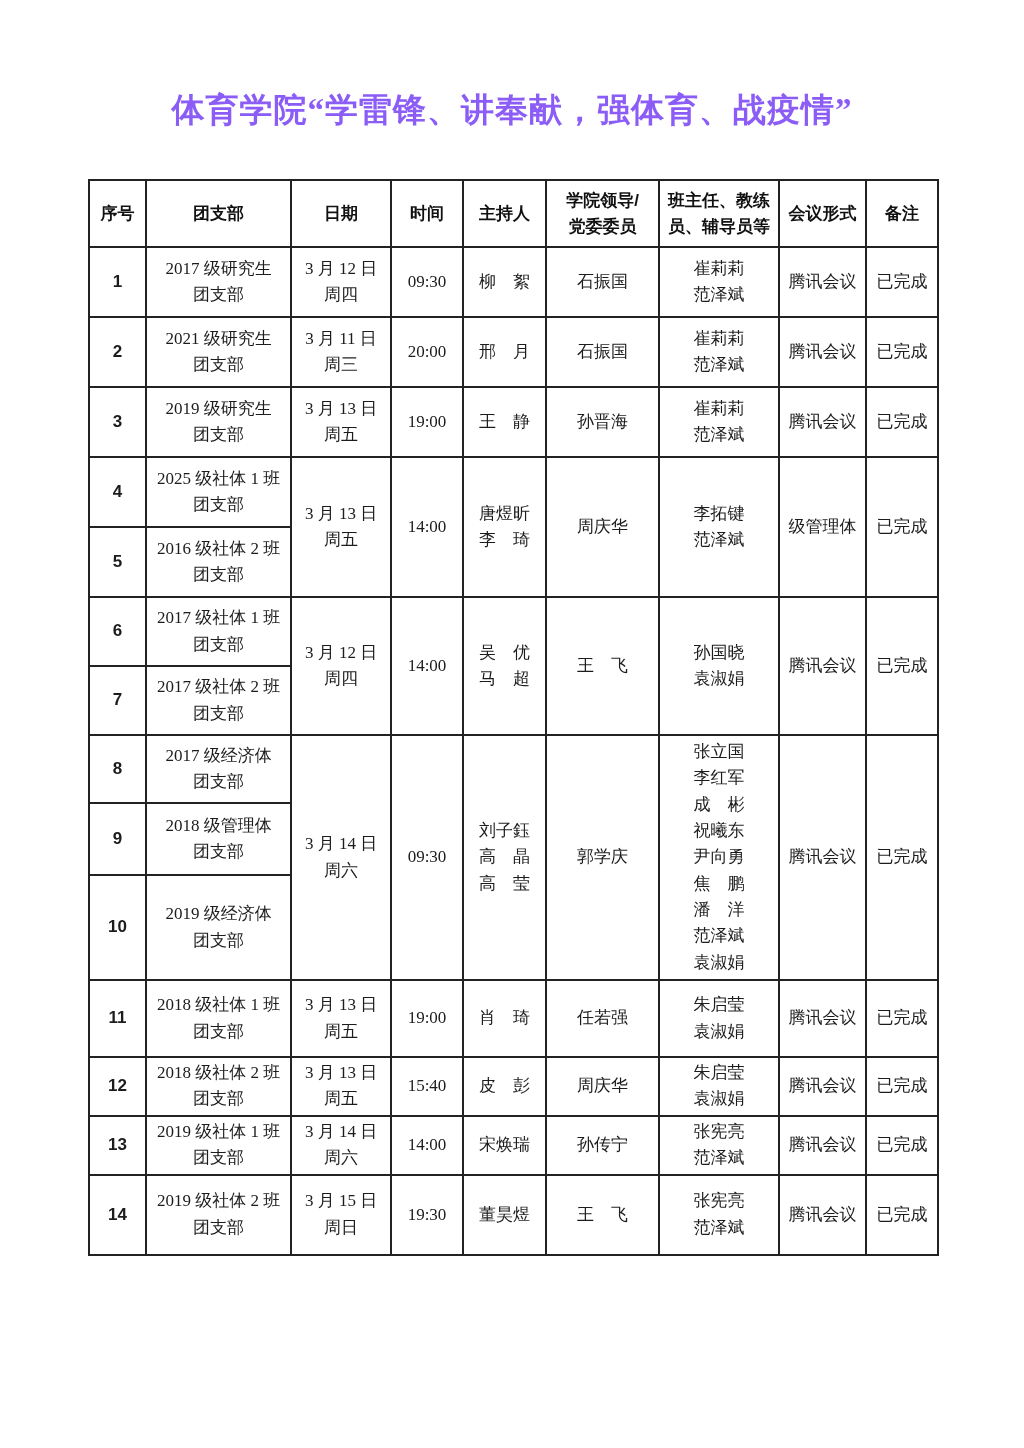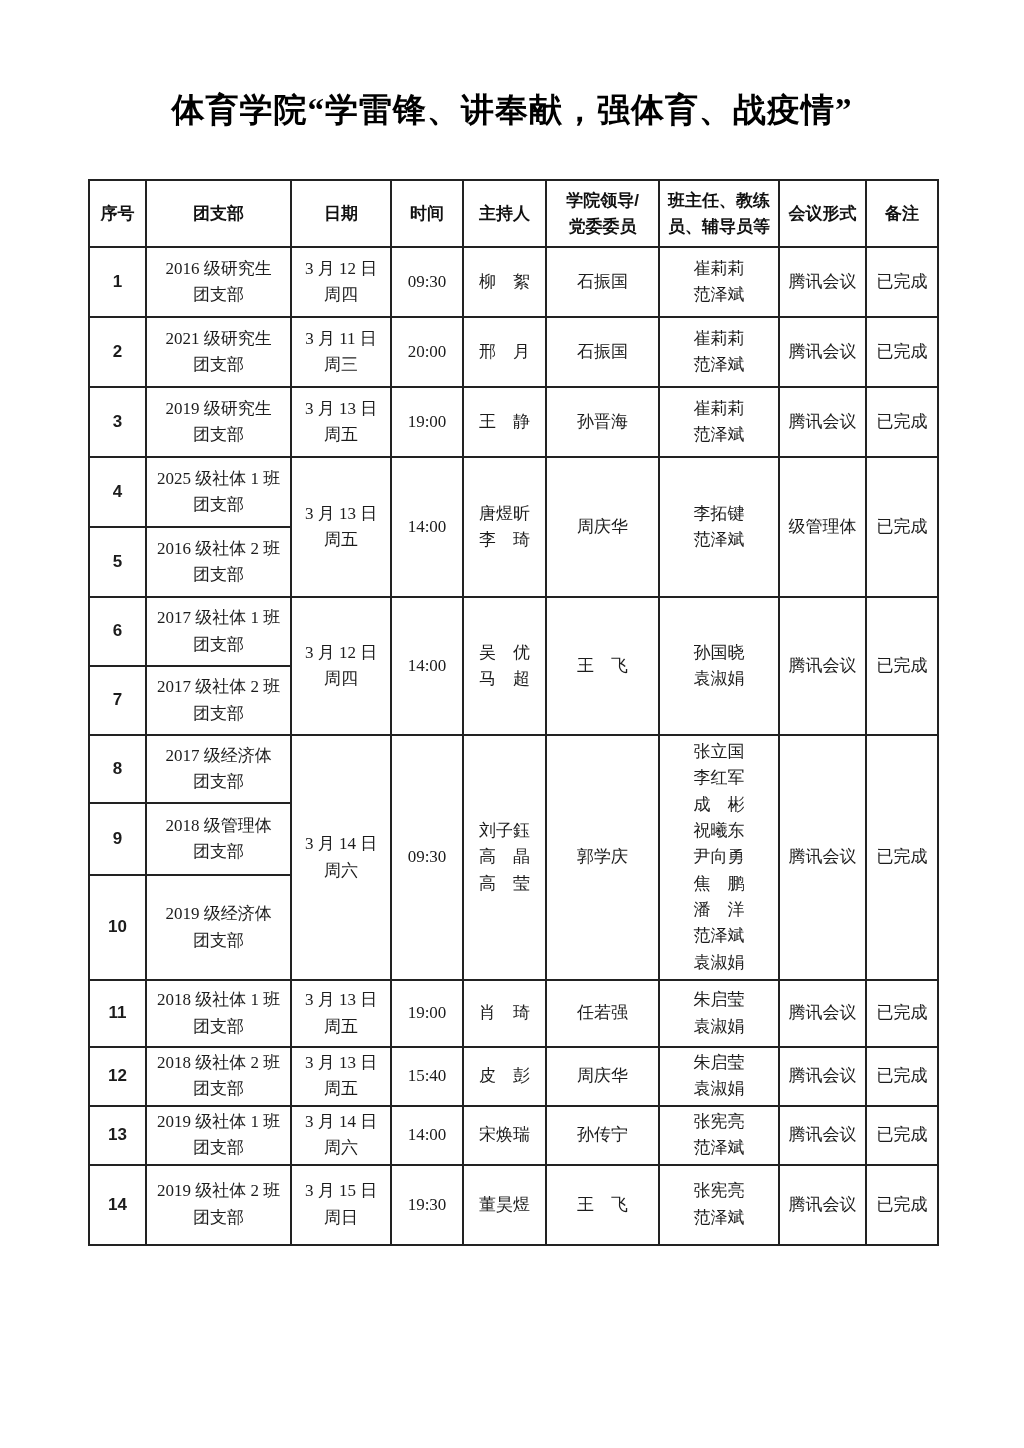--- a/index.html
+++ b/index.html
@@ -19,21 +19,21 @@
   .title-block {
     padding-top: 88px;
     text-align: center;
   }
   .title-line {
     font-family: "Liberation Serif", "DejaVu Serif", serif;
     font-weight: bold;
     font-size: 33px;
     line-height: 45px;
     letter-spacing: 1px;
-    color: #000000;
+    color: #8b5cf6;
     white-space: pre-line;
   }
   table.stats {
     border-collapse: collapse;
     table-layout: fixed;
     width: 849px;
     margin-left: 88px;
     margin-top: 46px;
     border-radius: 29px;
   }
@@ -105,21 +105,21 @@
       <th>学院领导/
 党委委员</th>
       <th>班主任、教练
 员、辅导员等</th>
       <th>会议形式</th>
       <th>备注</th>
     </tr>
 
     <tr style="height:70px">
       <td class="no-cell">1</td>
-      <td>2016 级研究生
+      <td>2017 级研究生
 团支部</td>
       <td>3 月 12 日
 周四</td>
       <td>09:30</td>
       <td>柳　絮</td>
       <td>石振国</td>
       <td>崔莉莉
 范泽斌</td>
       <td>腾讯会议</td>
       <td>已完成</td>
@@ -228,21 +228,21 @@
       <td>2018 级管理体
 团支部</td>
     </tr>
 
     <tr style="height:105px">
       <td class="no-cell">10</td>
       <td>2019 级经济体
 团支部</td>
     </tr>
 
-    <tr style="height:67px">
+    <tr style="height:77px">
       <td class="no-cell">11</td>
       <td>2018 级社体 1 班
 团支部</td>
       <td>3 月 13 日
 周五</td>
       <td>19:00</td>
       <td>肖　琦</td>
       <td>任若强</td>
       <td>朱启莹
 袁淑娟</td>

